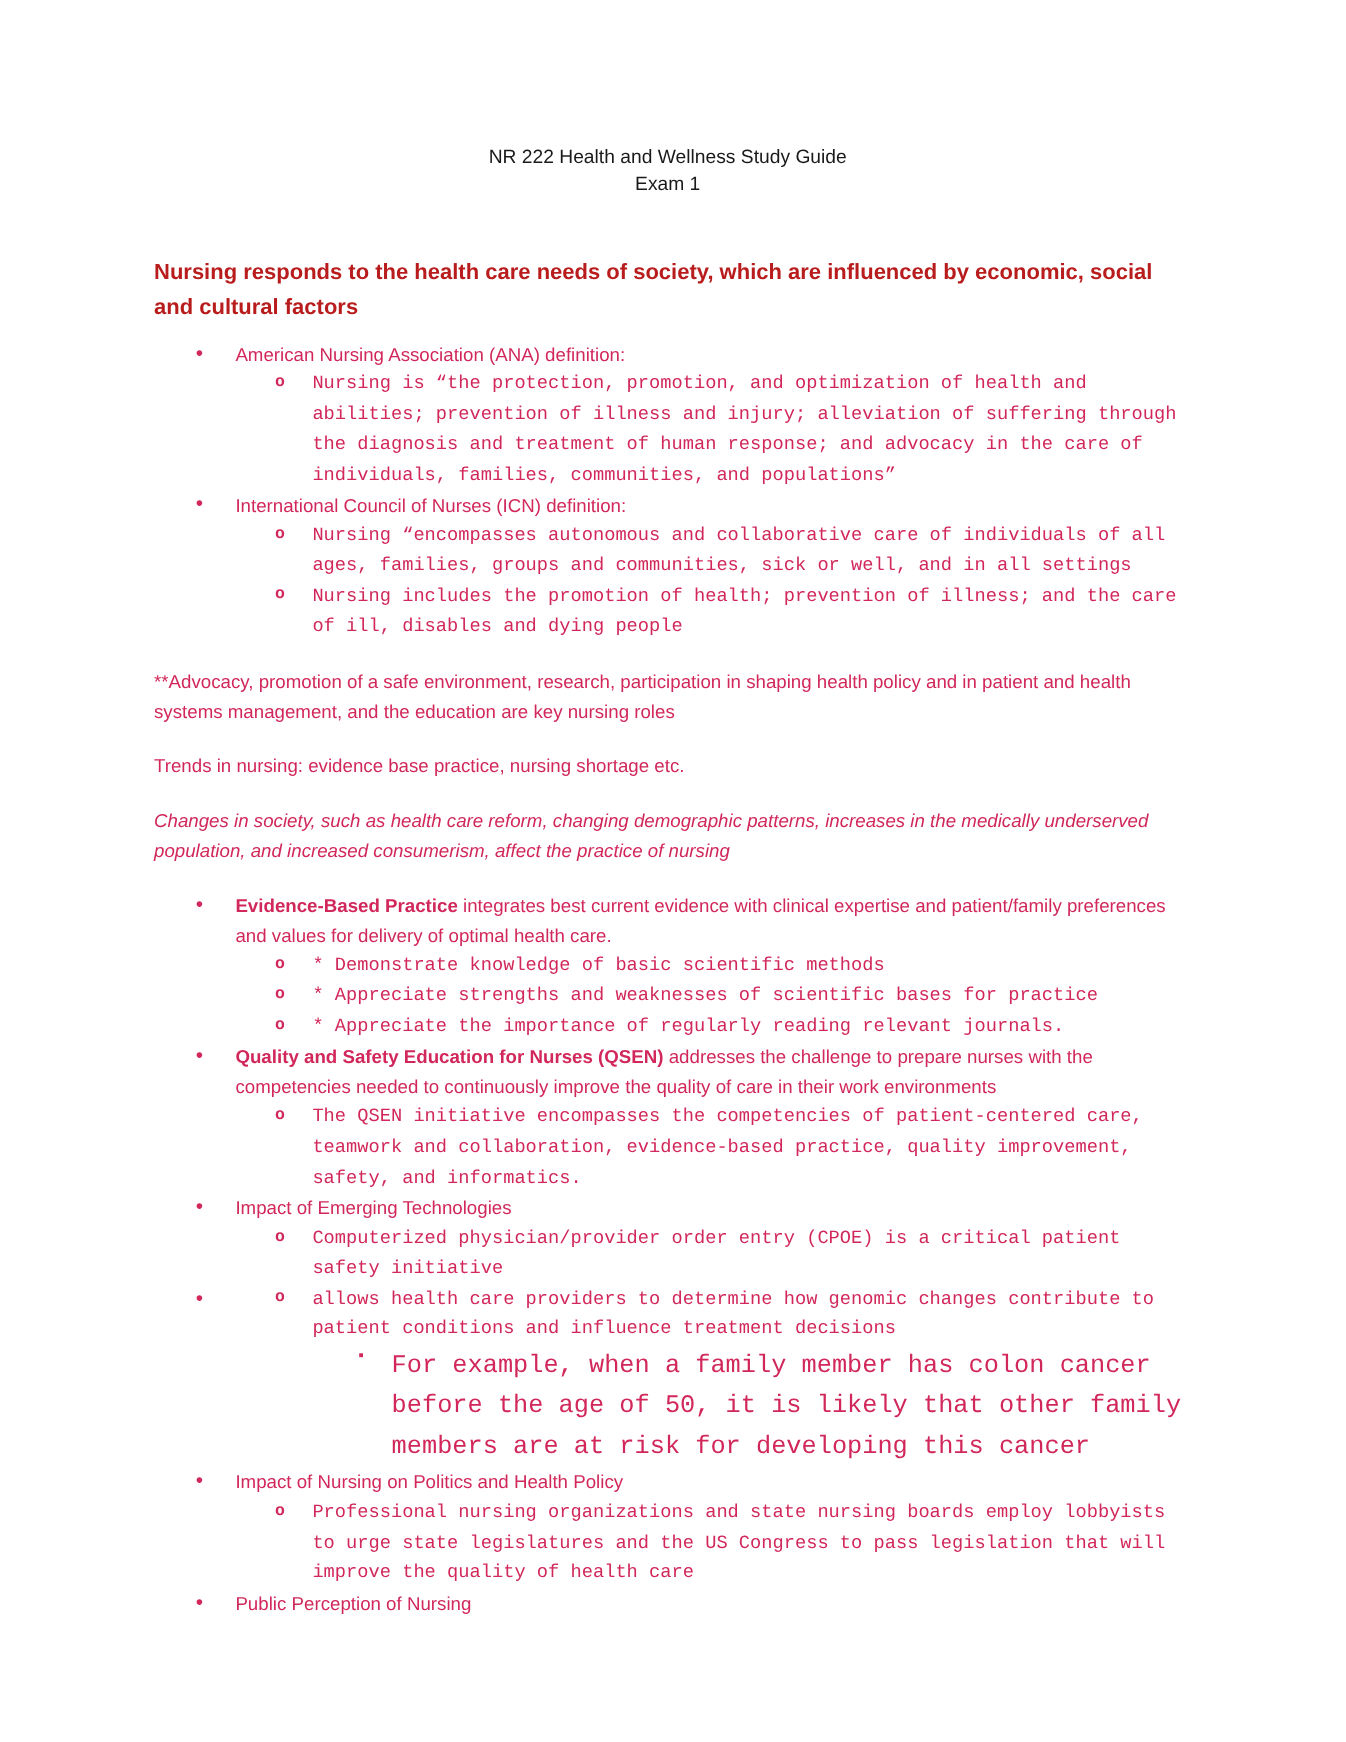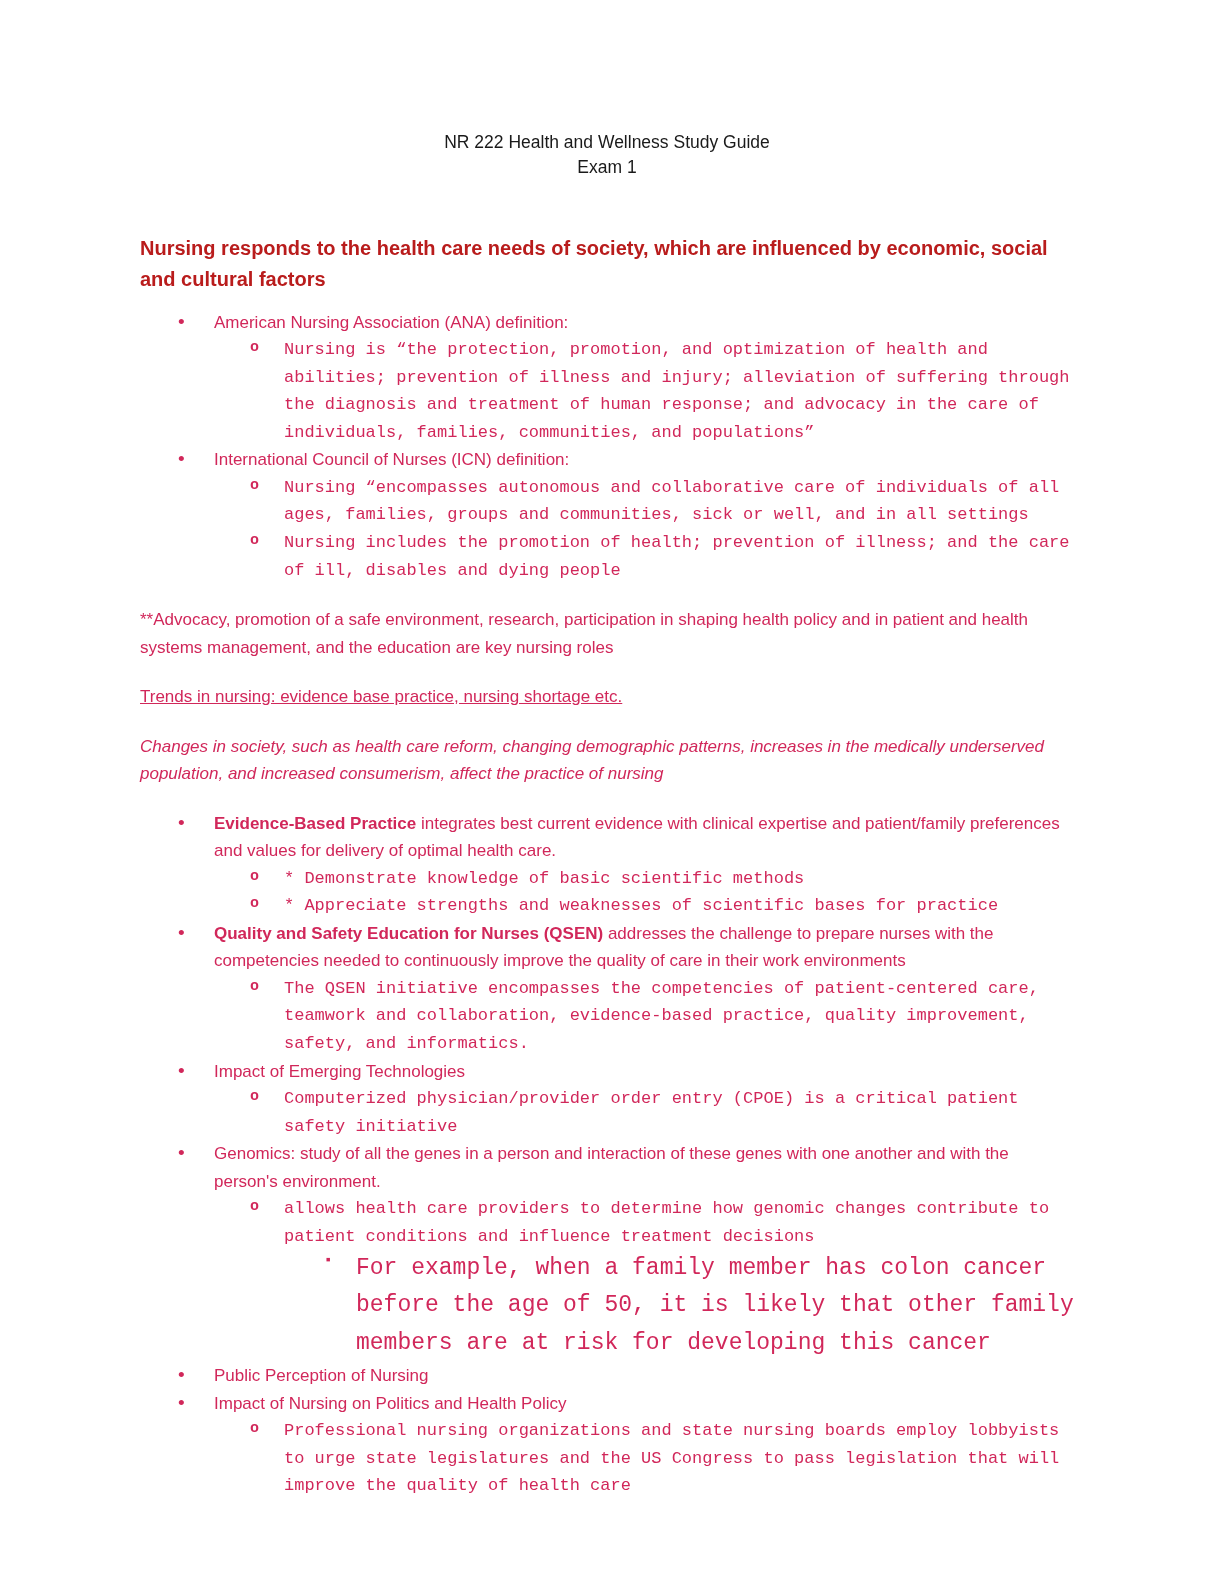--- a/index.html
+++ b/index.html
@@ -42,21 +42,20 @@
     margin: 0;
     color: #b91c1c;
   }
   .para {
     font-size: 17px;
     line-height: 1.62;
     margin: 0;
     color: #d1275a;
   }
   .para.underline {
-    text-decoration: underline;
   }
   .para.italic {
     font-style: italic;
   }
 
   ul.lvl1 {
     list-style: none;
     margin: 0;
     padding: 0;
   }
@@ -175,20 +174,23 @@
 
     <li class="bullet1">
       <span class="b">Evidence-Based Practice</span><span> integrates best current evidence with clinical expertise and patient/family preferences and values for delivery of optimal health care.</span>
       <ul class="lvl2">
         <li class="bullet2">
           <span>* Demonstrate knowledge of basic scientific methods</span>
         </li>
         <li class="bullet2">
           <span>* Appreciate strengths and weaknesses of scientific bases for practice</span>
         </li>
+        <li class="bullet2">
+          <span>* Appreciate the importance of regularly reading relevant journals.</span>
+        </li>
       </ul>
     </li>
 
     <li class="bullet1">
       <span class="b">Quality and Safety Education for Nurses (QSEN)</span><span> addresses the challenge to prepare nurses with the competencies needed to continuously improve the quality of care in their work environments</span>
       <ul class="lvl2">
         <li class="bullet2">
           <span>The QSEN initiative encompasses the competencies of patient-centered care, teamwork and collaboration, evidence-based practice, quality improvement, safety, and informatics.</span>
         </li>
       </ul>
@@ -197,41 +199,40 @@
     <li class="bullet1">
       <span>Impact of Emerging Technologies</span>
       <ul class="lvl2">
         <li class="bullet2">
           <span>Computerized physician/provider order entry (CPOE) is a critical patient safety initiative</span>
         </li>
       </ul>
     </li>
 
     <li class="bullet1">
-      <span>Genomics: study of all the genes in a person and interaction of these genes with one another and with the person's environment.</span>
       <ul class="lvl2">
         <li class="bullet2">
           <span>allows health care providers to determine how genomic changes contribute to patient conditions and influence treatment decisions</span>
           <ul class="lvl3">
             <li class="bullet3">
               <span>For example, when a family member has colon cancer before the age of 50, it is likely that other family members are at risk for developing this cancer</span>
             </li>
           </ul>
         </li>
       </ul>
     </li>
 
     <li class="bullet1">
+      <span>Impact of Nursing on Politics and Health Policy</span>
+      <ul class="lvl2">
+        <li class="bullet2">
+          <span>Professional nursing organizations and state nursing boards employ lobbyists to urge state legislatures and the US Congress to pass legislation that will improve the quality of health care</span>
+        </li>
+      </ul>
+    </li>
+
+    <li class="bullet1">
       <span>Public Perception of Nursing</span>
     </li>
 
-    <li class="bullet1">
-      <span>Impact of Nursing on Politics and Health Policy</span>
-      <ul class="lvl2">
-        <li class="bullet2">
-          <span>Professional nursing organizations and state nursing boards employ lobbyists to urge state legislatures and the US Congress to pass legislation that will improve the quality of health care</span>
-        </li>
-      </ul>
-    </li>
-
   </ul>
 
 </div>
 
 </body></html>

